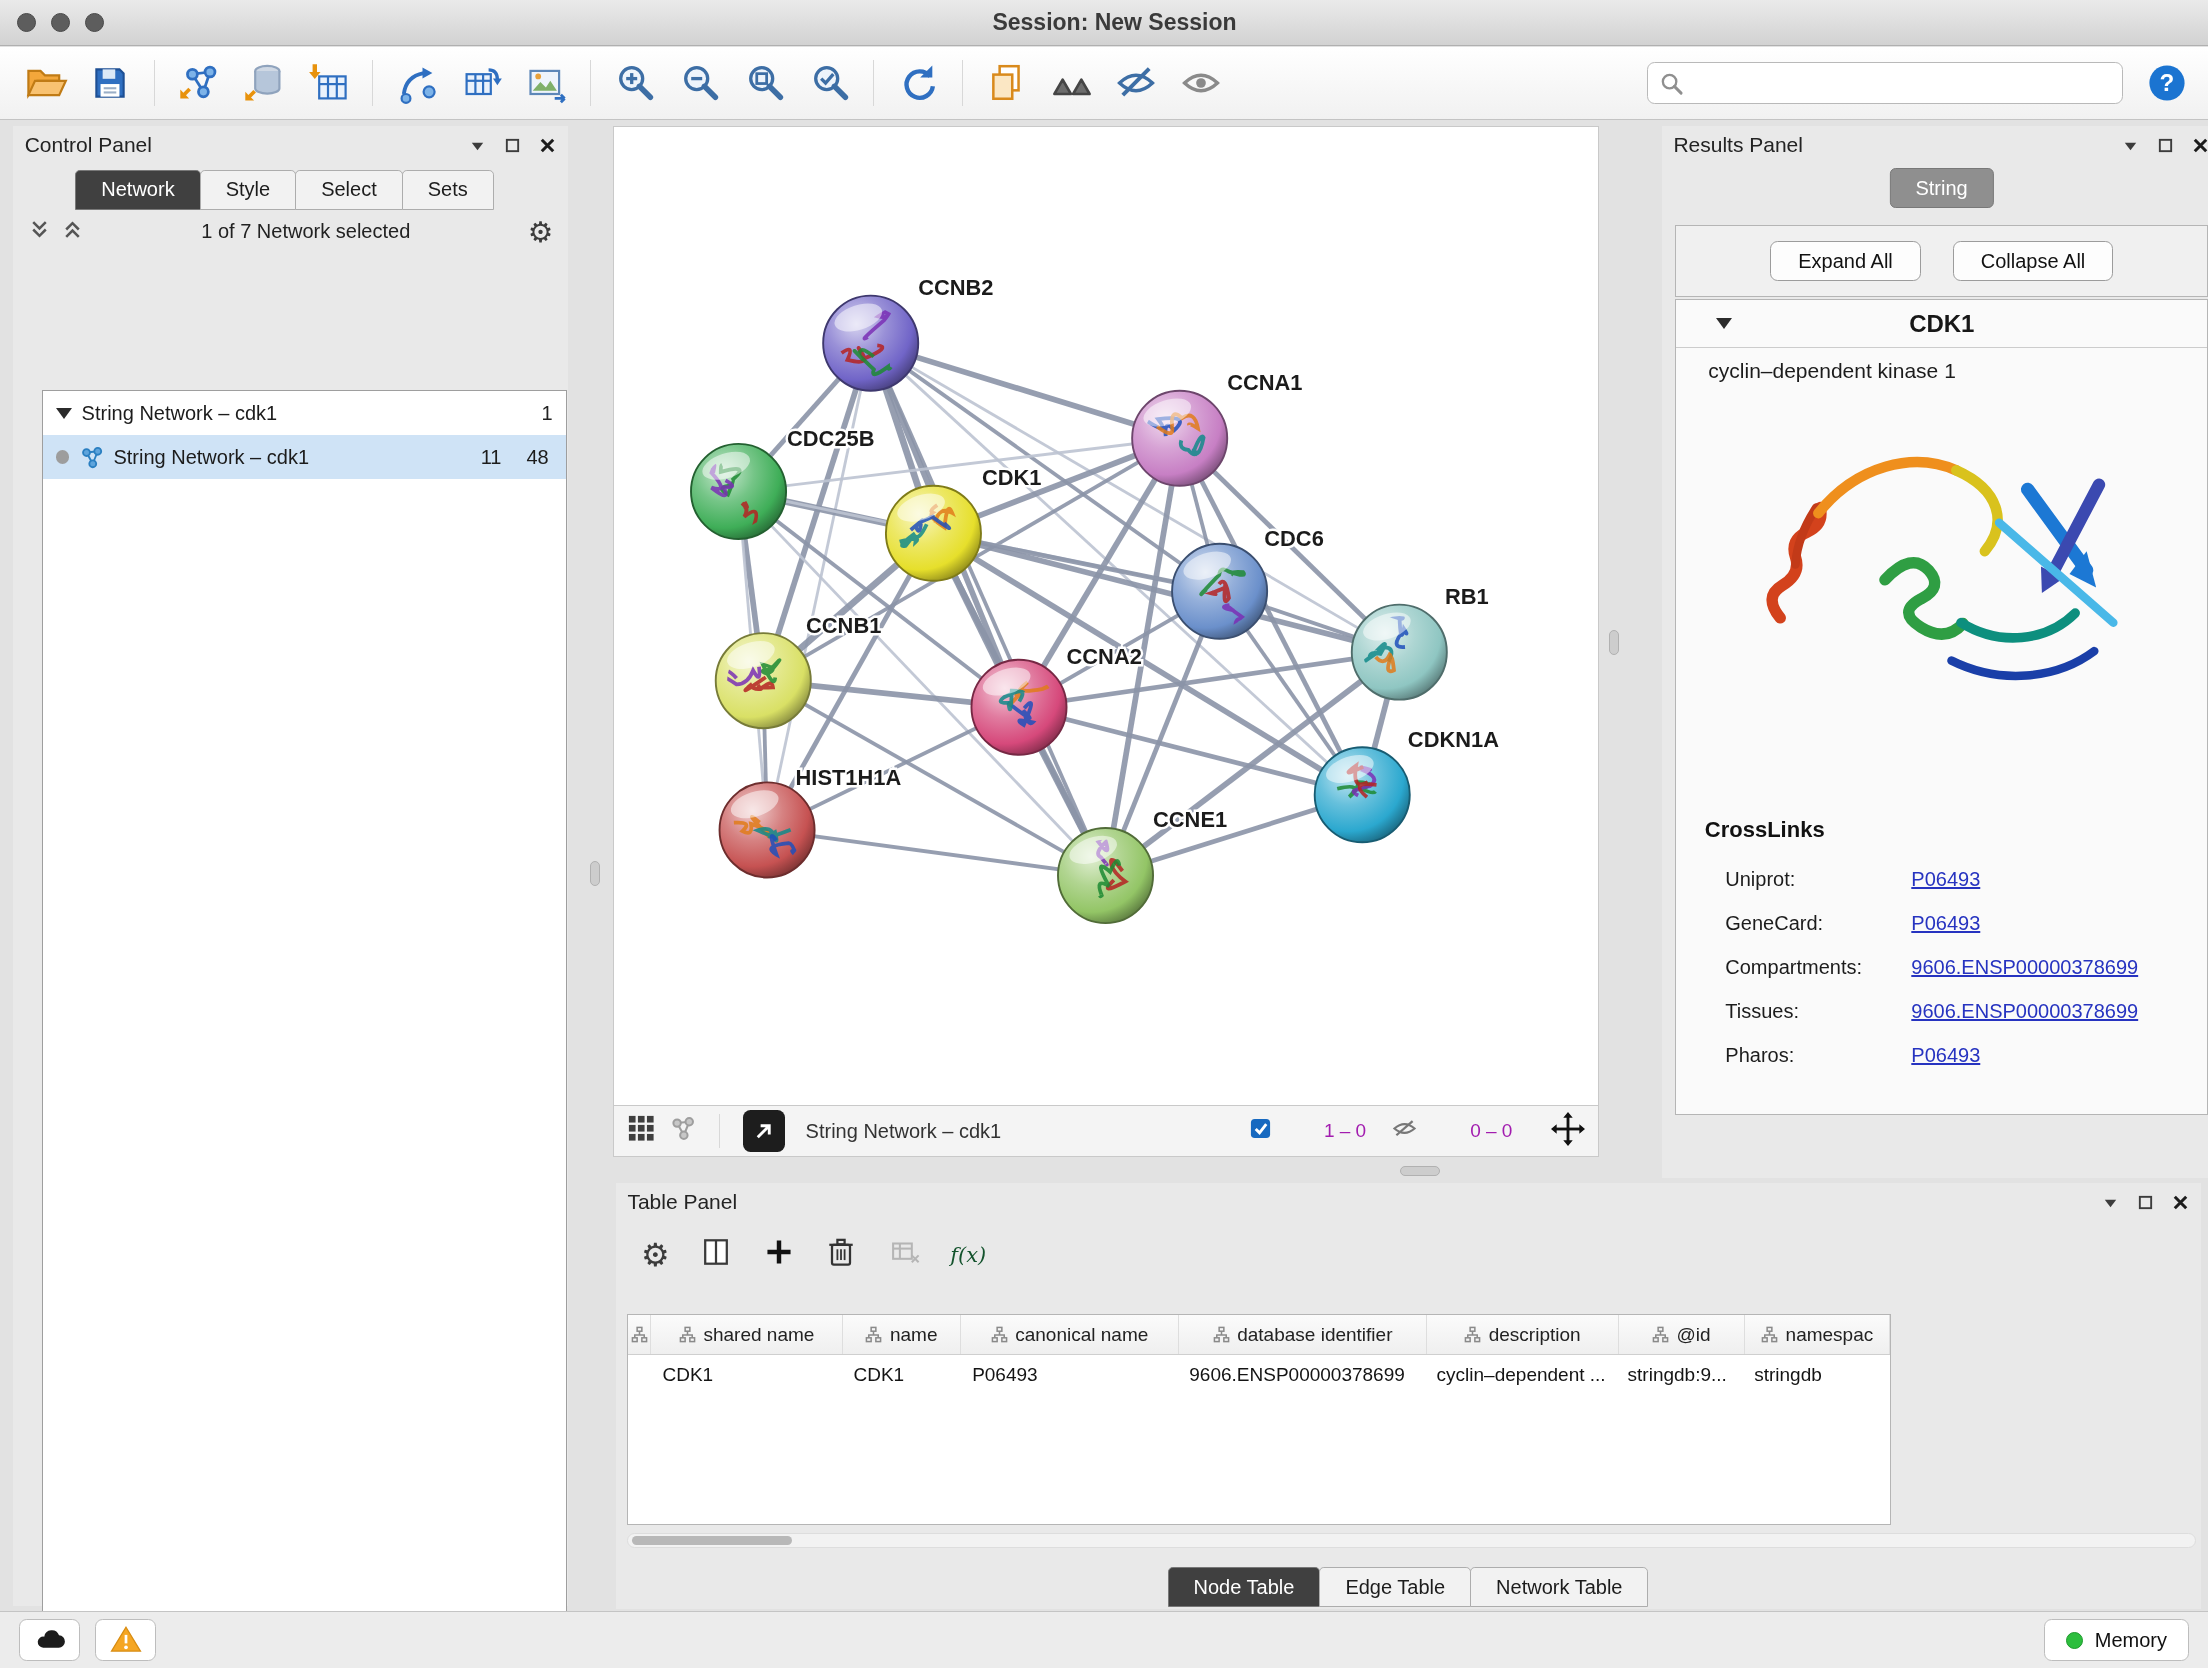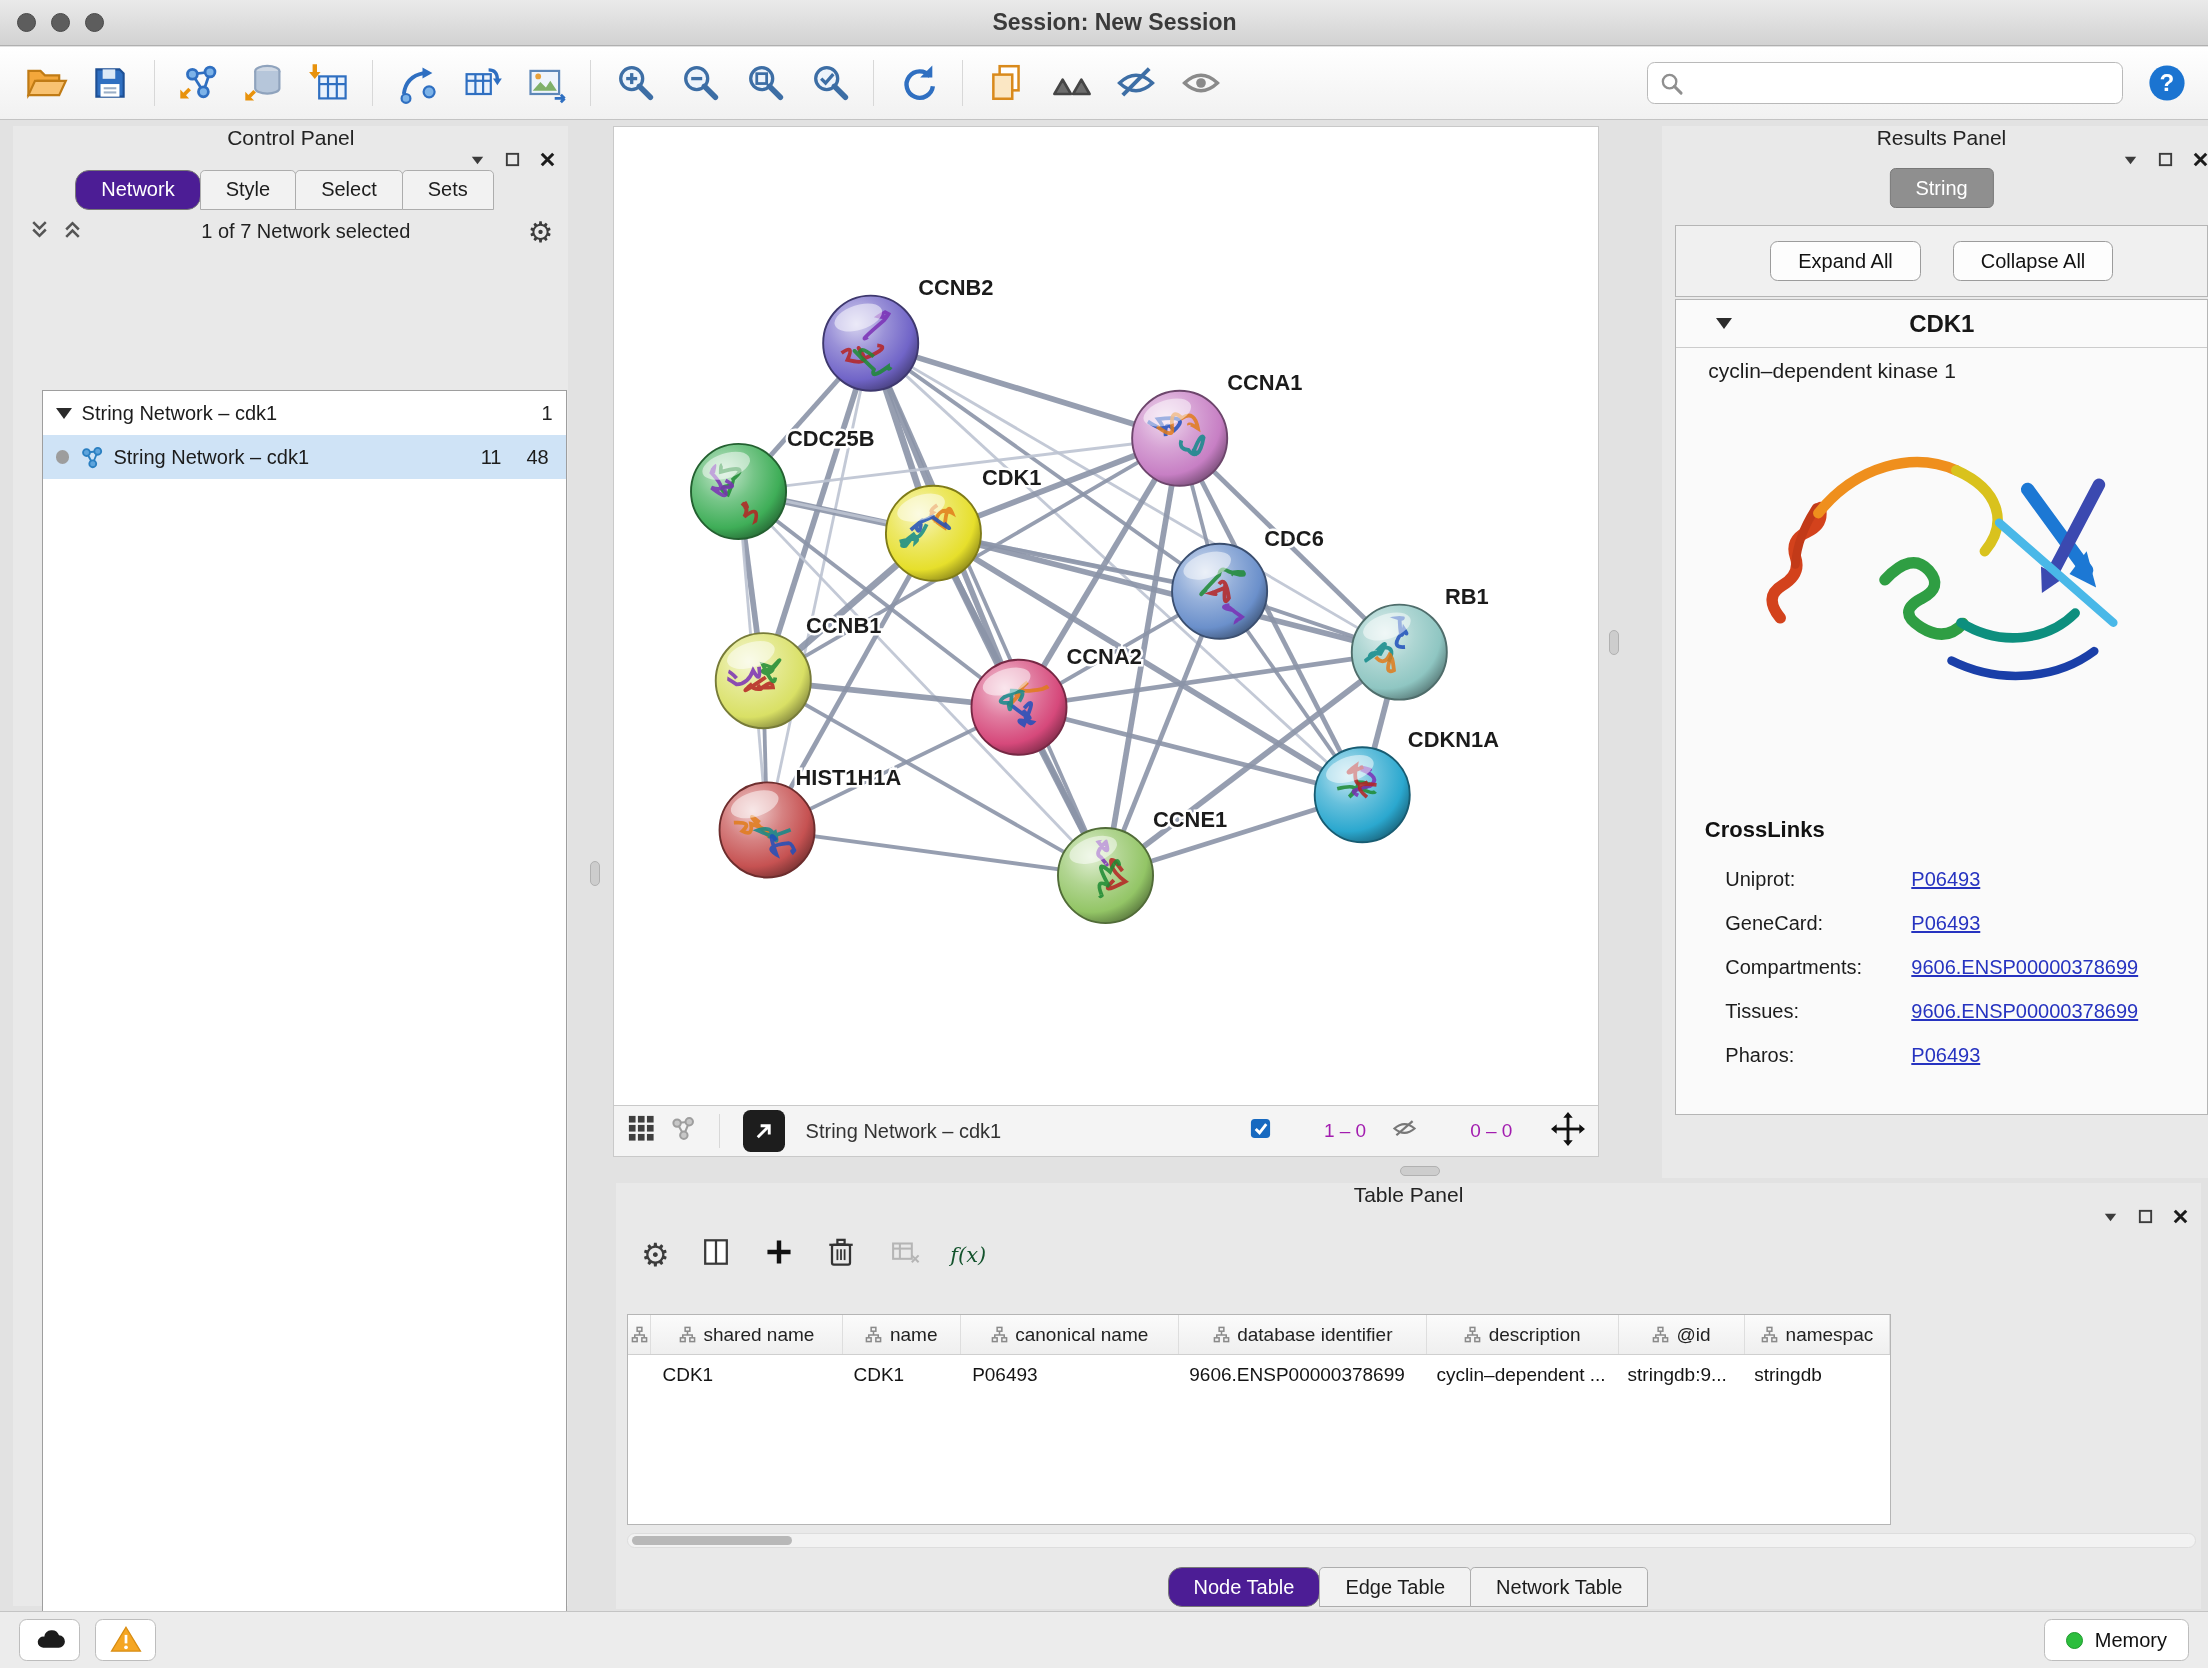--- a/index.html
+++ b/index.html
@@ -15,29 +15,29 @@
 
   
   .toolbar{left:0;top:47px;width:2208px;height:73px;background:linear-gradient(#ffffff,#f1f1f1);border-bottom:1px solid #c3c3c3;display:flex;align-items:center;padding:0 15px;gap:3.8px;}
   .tb-btn{width:61px;height:61px;display:flex;align-items:center;justify-content:center;border-radius:5.7px;}
   .tb-sep{width:1px;height:46px;background:#d8d8d8;margin:0 9.5px;}
   .search-wrap{margin-left:auto;width:476px;height:42px;border:1px solid #b9b9b9;border-radius:7.6px;background:#fff;display:flex;align-items:center;padding:0 11.4px;gap:9.5px;}
   .search-wrap input{border:none;outline:none;flex:1;font-size:20px;font-family:inherit;background:transparent;}
   .help-btn{width:53px;height:53px;display:flex;align-items:center;justify-content:center;margin-left:13.3px;}
 
   
-  .panel-header{display:flex;align-items:center;height:38px;padding:0 11.4px;font-size:21px;color:#232323;flex-direction:column;}
+  .panel-header{display:flex;align-items:center;height:38px;padding:0 11.4px;font-size:21px;color:#232323;}
   .win-icons{margin-left:auto;display:flex;gap:17px;align-items:center;}
   .win-icons > span{display:flex;align-items:center;}
 
   
   .control-panel{left:13.3px;top:126px;width:555px;height:1480px;background:#e9e9e9;}
   .cp-tabs{display:flex;margin:5.7px 0 0 63px;}
   .tab{padding:7.6px 25px;border:1px solid #adadad;background:#f2f2f2;color:#1c1c1c;font-size:20px;margin-left:-1px;border-radius:4.8px 4.8px 0 0;cursor:default;}
-  .tab.active{background:#4c1d95;color:#ffffff;border-color:#787878;border-radius:14px;}
+  .tab.active{background:#404040;color:#ffffff;border-color:#787878;}
   .cp-selrow{display:flex;align-items:center;height:44px;padding:0 15px;gap:9.5px;}
   .cp-selrow .summary{flex:1;text-align:center;font-size:20px;color:#222;}
   .gear-glyph{font-size:28.5px;color:#3c3c3c;line-height:1;}
   .listbox{position:absolute;left:28.5px;top:264px;width:525px;height:1328px;background:#ffffff;border:1px solid #9e9e9e;overflow:hidden;}
   .tree-row{display:flex;align-items:center;height:44px;padding:0 13.3px;gap:9.5px;font-size:20px;}
   .tree-row .count{margin-left:auto;color:#222;}
   .tree-row.selected{background:#cfe3f6;}
   .tree-row.selected .counts{margin-left:auto;display:flex;gap:25px;padding-right:3.8px;}
   .dot{width:13.3px;height:13.3px;border-radius:50%;background:#9d9d9d;display:inline-block;}
   .tri{width:0;height:0;border-left:8.6px solid transparent;border-right:8.6px solid transparent;border-top:11.4px solid #2b2b2b;display:inline-block;}

